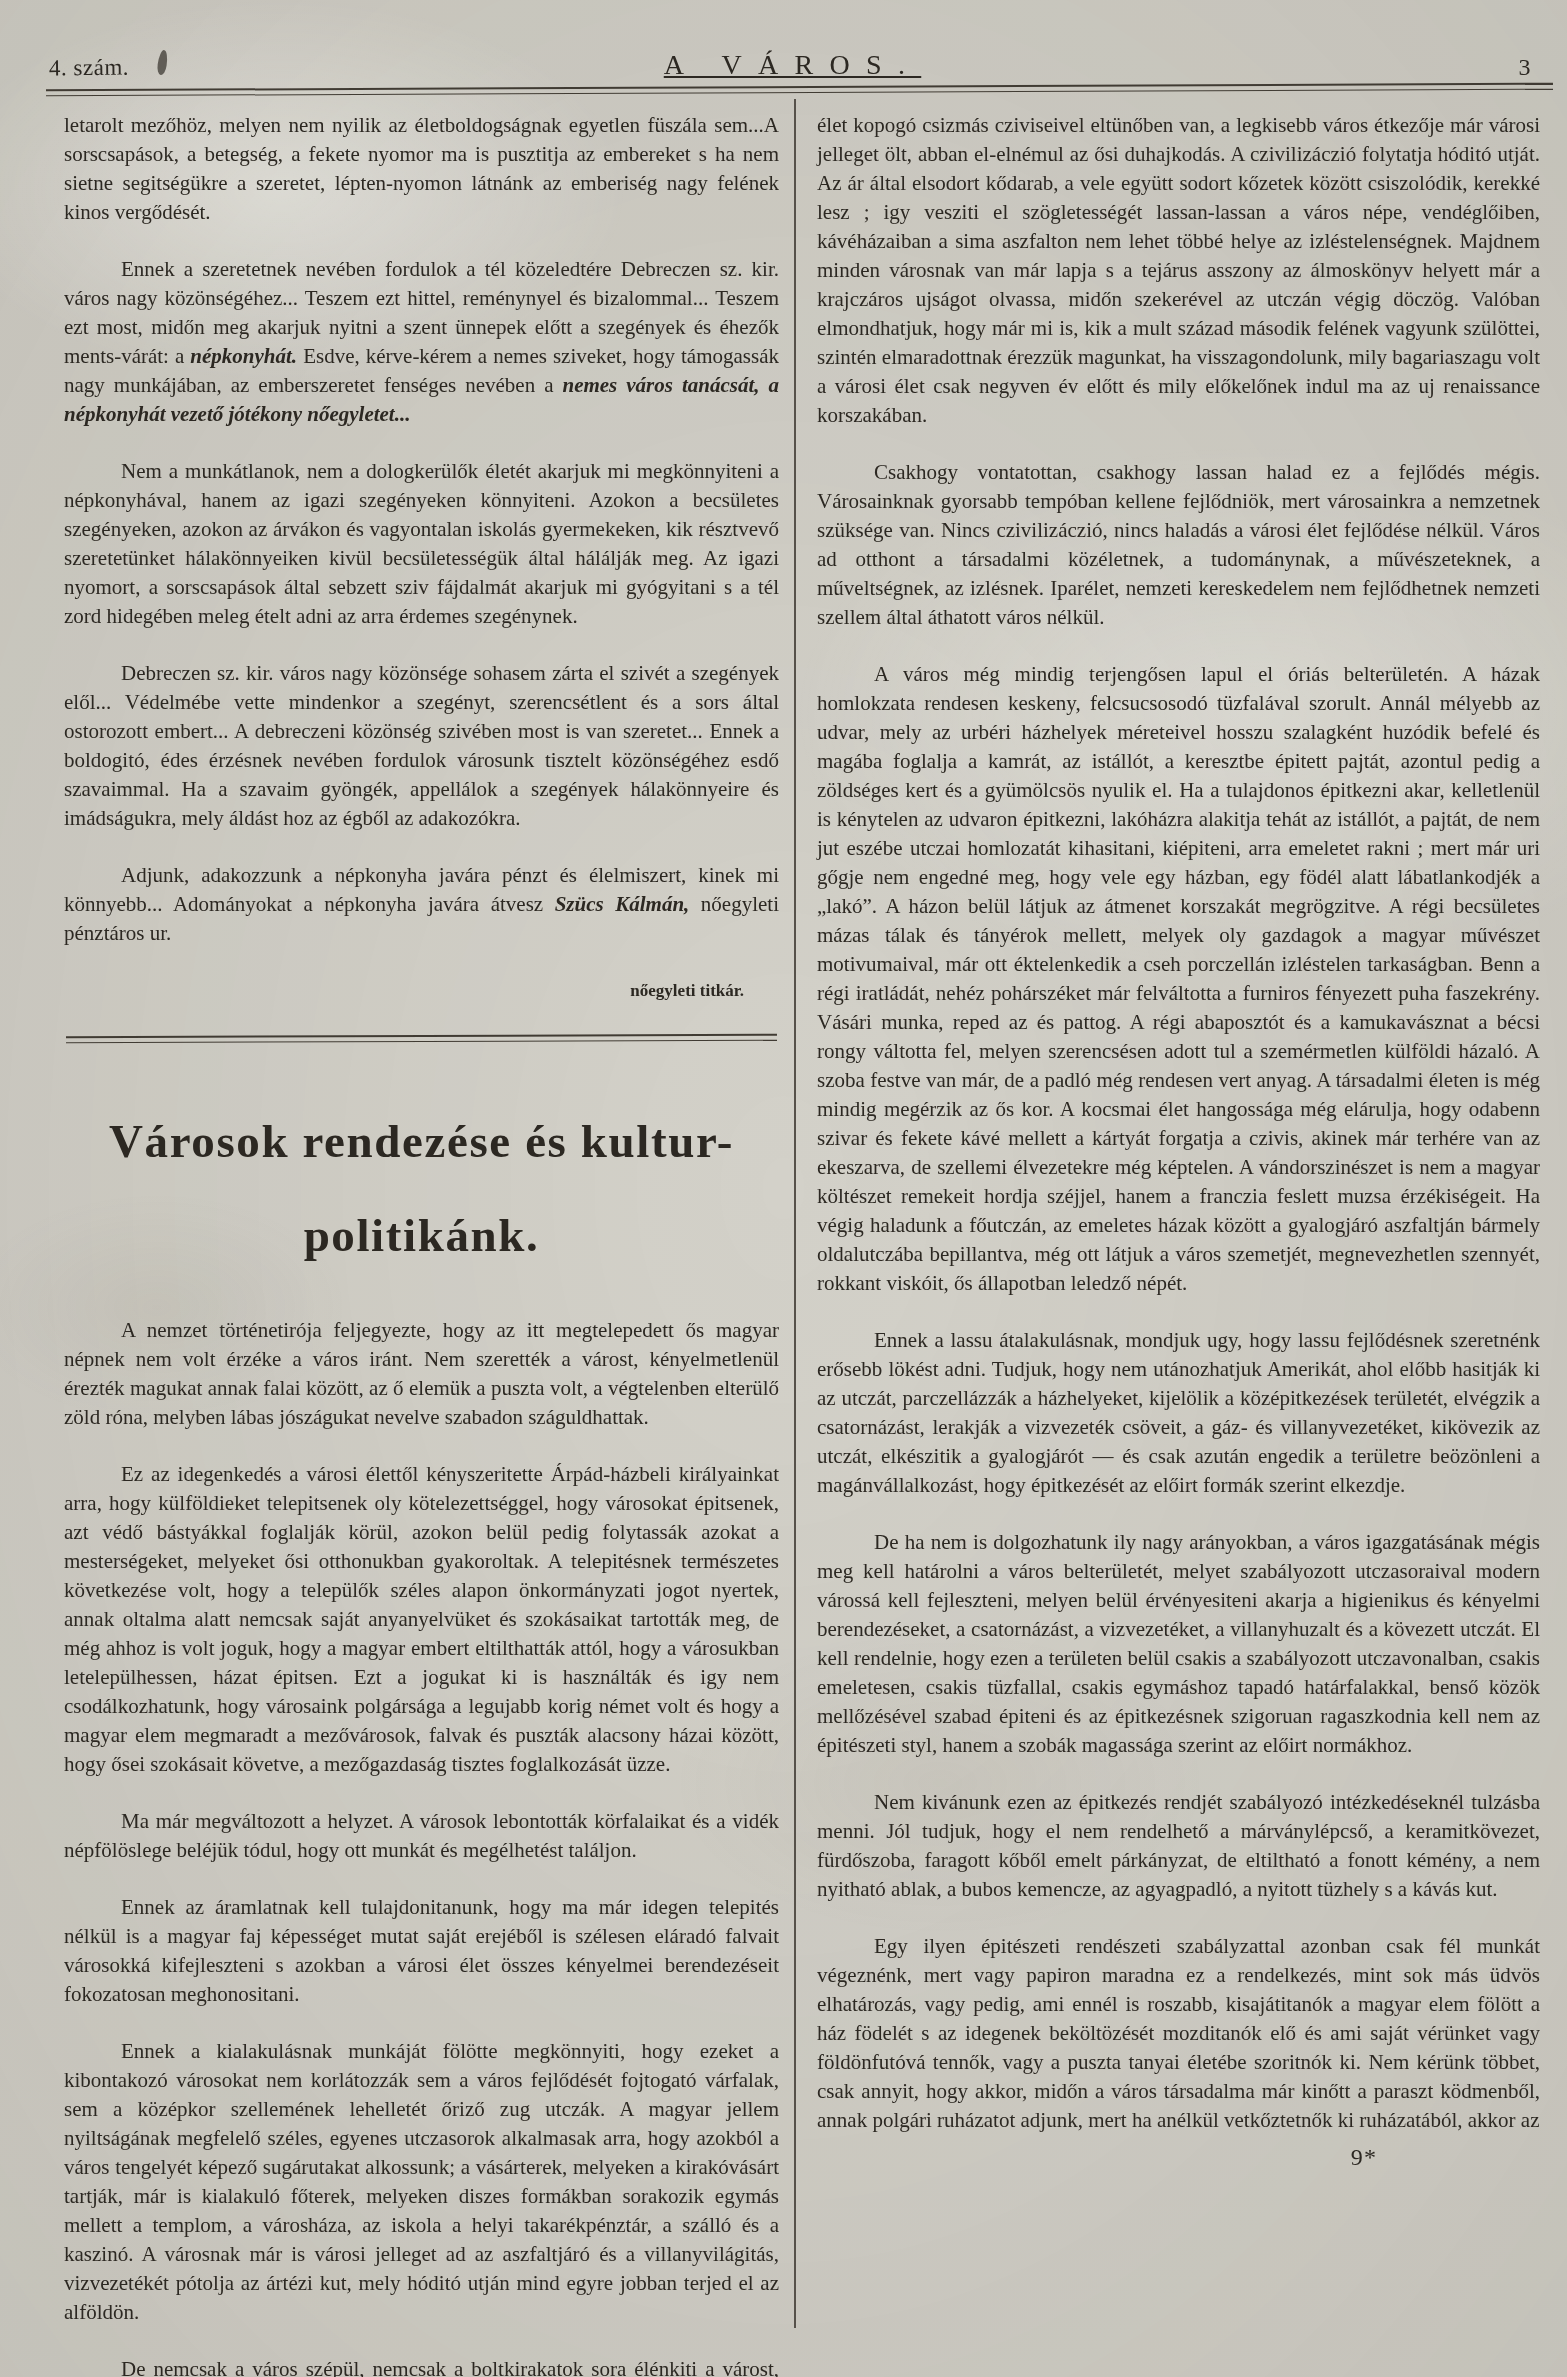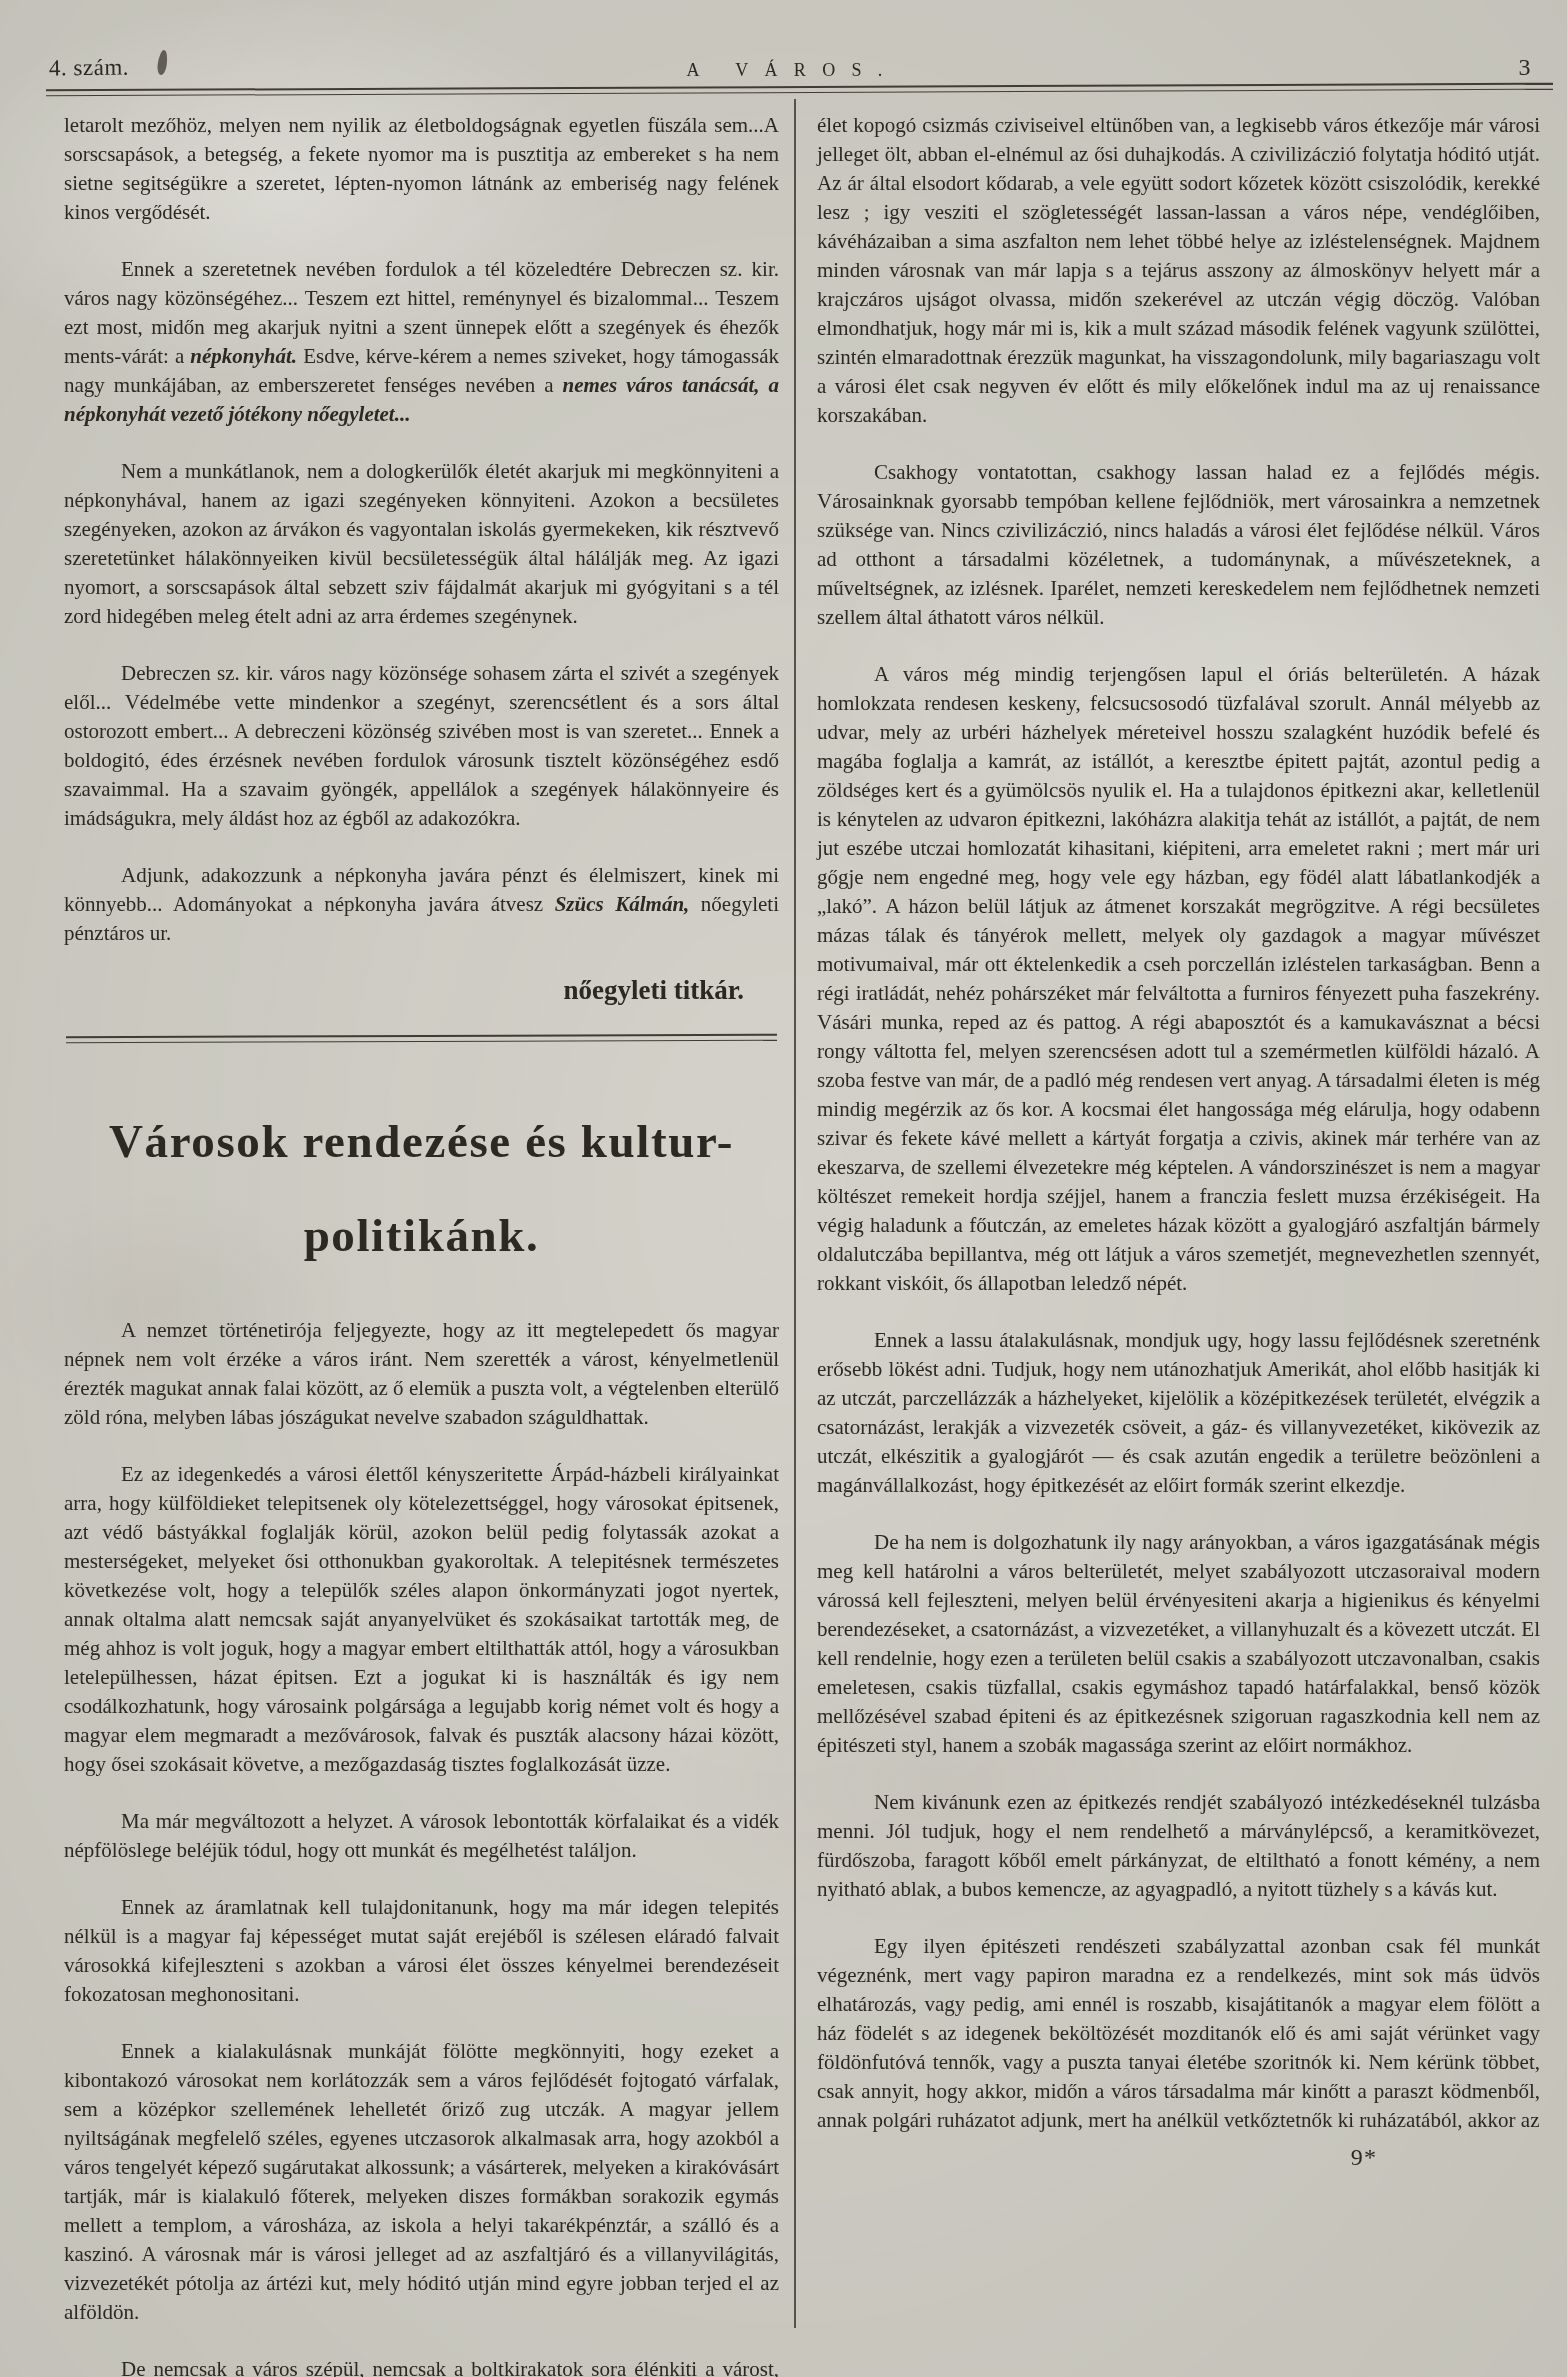--- a/index.html
+++ b/index.html
@@ -15,21 +15,21 @@
     font-family:"Liberation Serif","DejaVu Serif",serif;
     color:#2c2822;
   }
   .page-header{
     position:absolute;top:37px;left:49px;right:32px;height:44px;
     display:flex;align-items:flex-end;justify-content:space-between;
   }
   .issue-number{font-size:23px;letter-spacing:0.5px;transform:rotate(-.6deg);}
   .masthead{
     position:absolute;left:50%;transform:translateX(-50%);
-    font-size:18px;letter-spacing:16.3px;font-weight:normal;white-space:nowrap;
+    font-size:28px;letter-spacing:16.3px;font-weight:normal;white-space:nowrap;text-decoration:underline;
   }
   .page-number{font-size:24px;padding-right:5.4px;}
   .ink-blot{
     position:absolute;left:158px;top:50px;width:8.7px;height:25px;
     background:#3e3a33;border-radius:50% 50% 50% 50%/60% 60% 40% 40%;
     transform:rotate(8deg);opacity:.75;
   }
   .double-rule{
     height:3.8px;
     border-top:2.2px solid #403b33;
@@ -45,21 +45,21 @@
   .col-divider{
     position:absolute;left:794px;top:99px;width:1.6px;height:2229px;
     background:#56514a;
   }
   p{margin:0;padding:0;}
   p.indent{text-indent:57px;margin-top:28px;}
   p.noindent{text-indent:0;}
   .seg-bi{font-weight:bold;font-style:italic;}
   .signature{margin-top:9.8px;padding-right:35px;text-align:right;line-height:33px;}
   .sig-name{font-weight:bold;font-size:24px;}
-  .sig-title{font-weight:bold;font-size:27px;margin-top:26px;}
+  .sig-title{font-weight:bold;font-size:17px;margin-top:26px;}
   .article-separator{margin:28px 2.2px 0 2.2px;transform:rotate(-.2deg);}
   .article-title{
     margin:52px 0 34px 0;
     font-size:47px;font-weight:bold;line-height:94px;
     text-align:center;letter-spacing:1.6px;text-indent:0;
   }
   .footer-mark{
     text-align:right;padding-right:163px;margin-top:7.6px;
     font-size:24px;letter-spacing:1.1px;
   }

